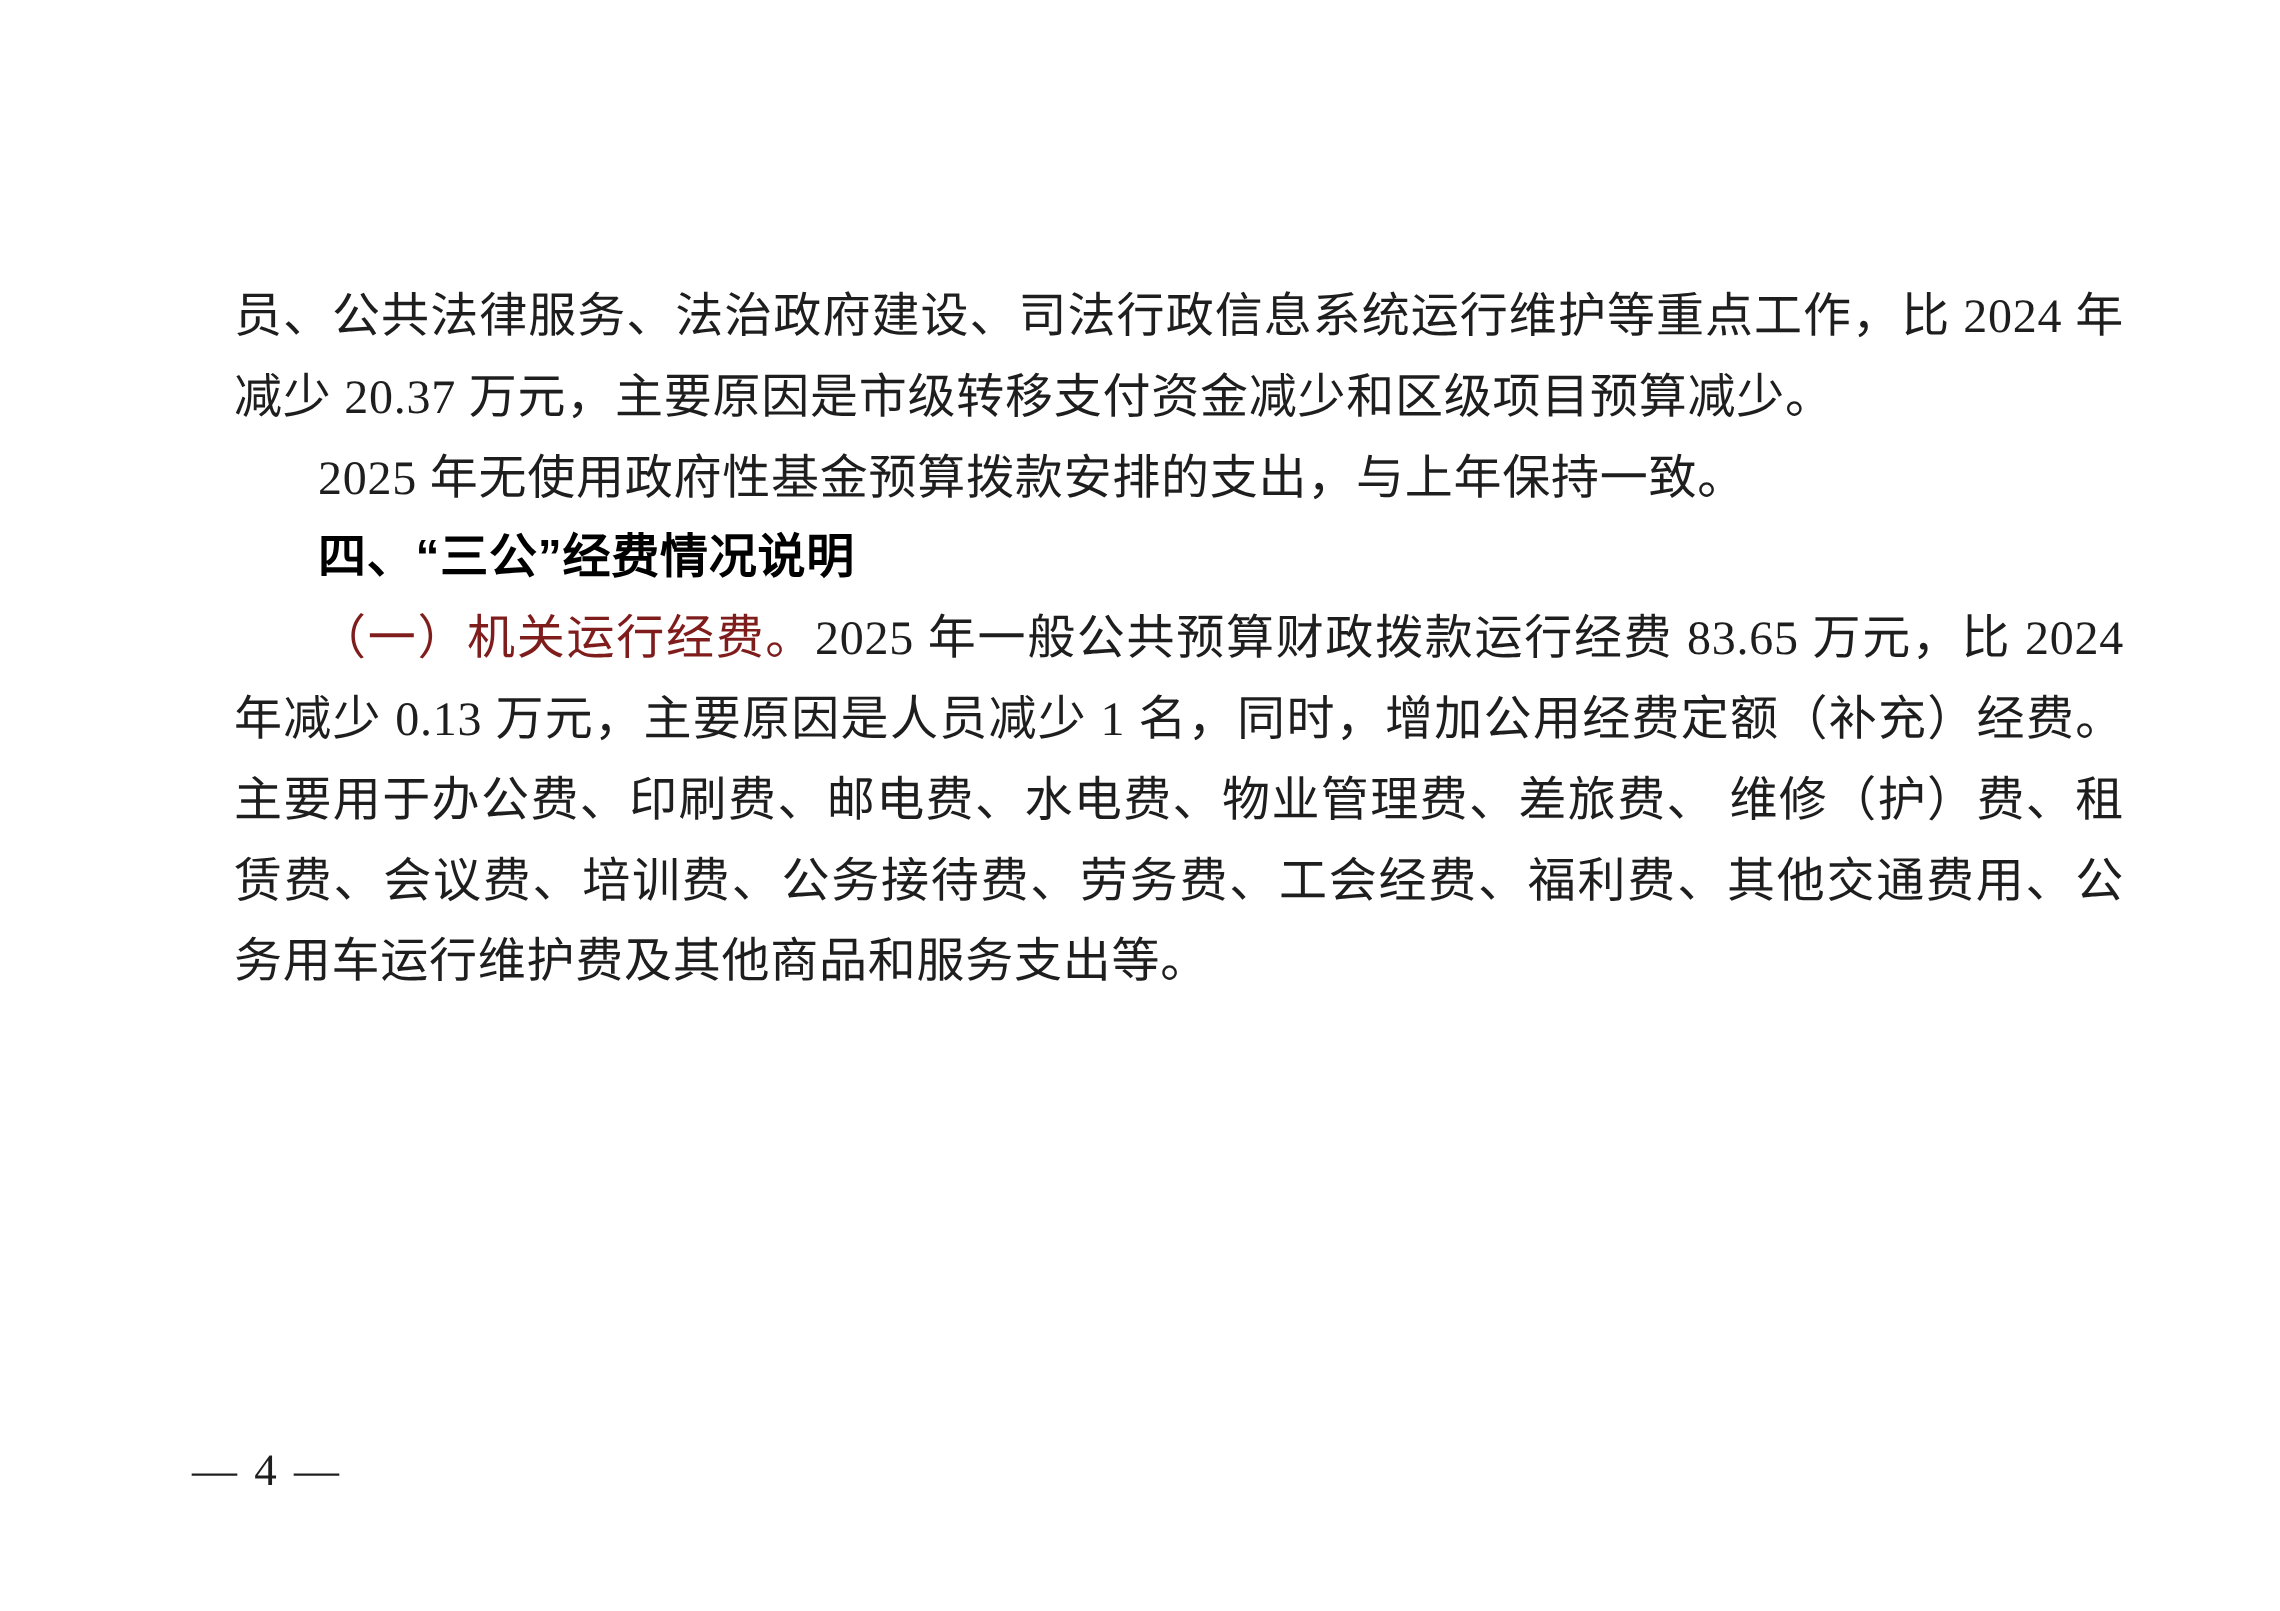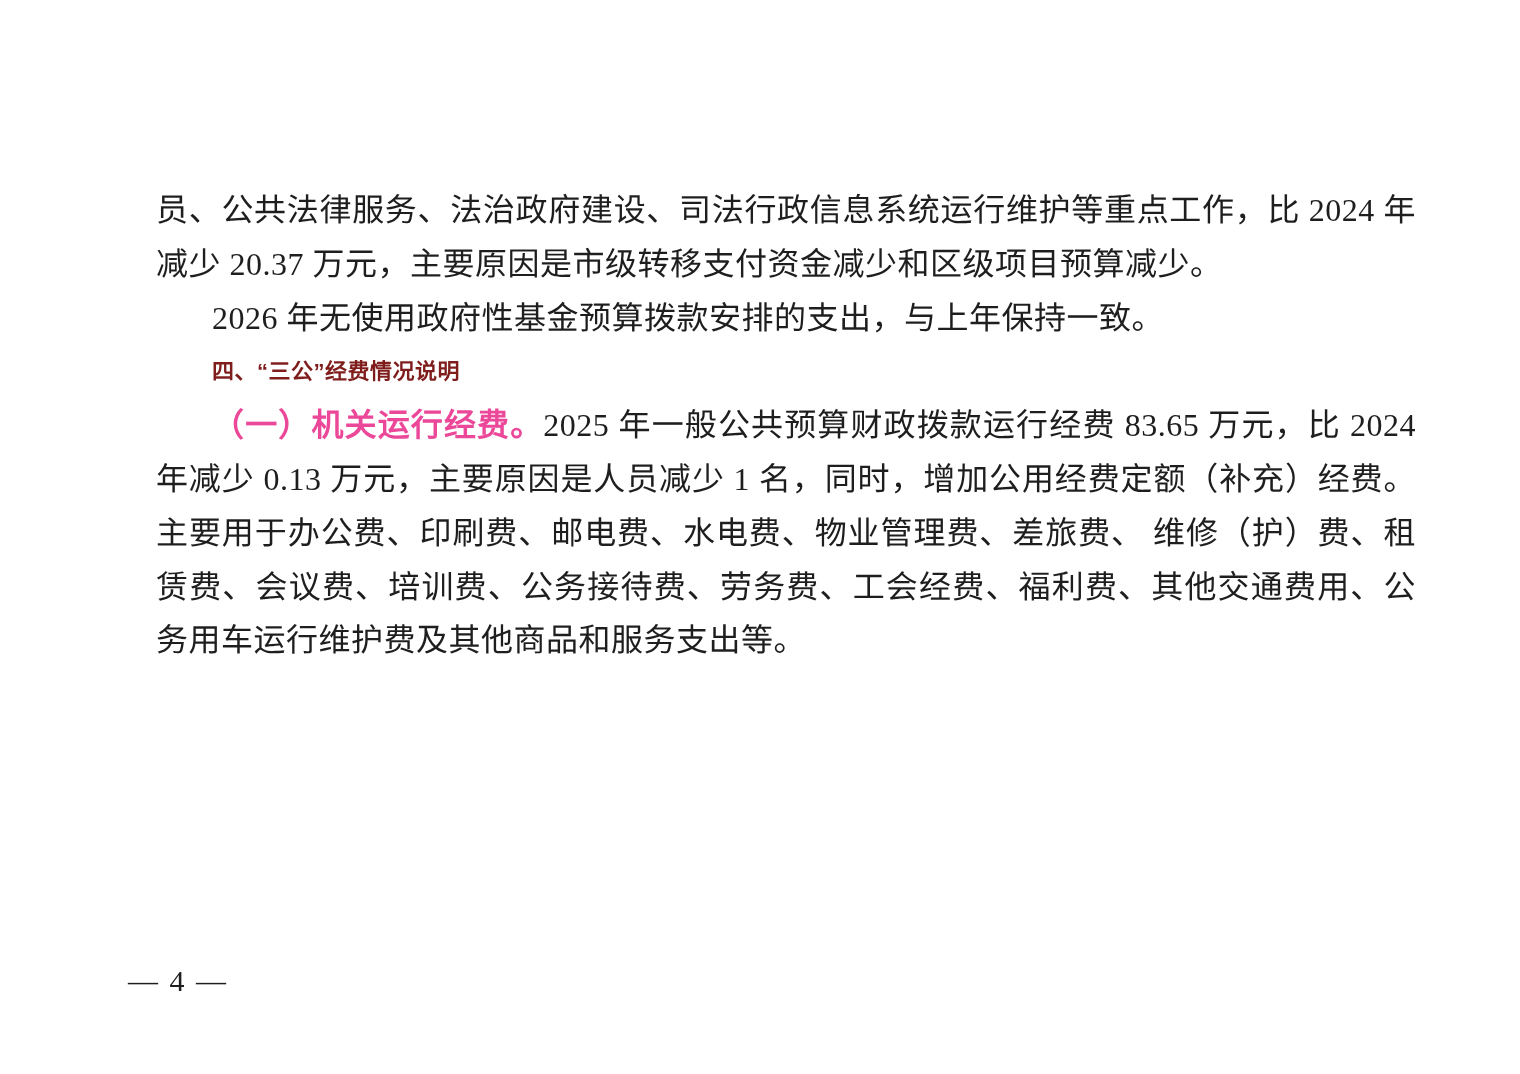--- a/index.html
+++ b/index.html
@@ -31,29 +31,29 @@
   .para {
     margin: 0;
   }
   .indent {
     text-indent: 56px;
   }
   .heading {
     margin: 0;
     font-family: "Liberation Sans", "DejaVu Sans", sans-serif;
     font-weight: 700;
-    font-size: 22px;
+    font-size: 32px;
     line-height: 53.8px;
-    color: #7f1d1d;
+    color: #000000;
     text-indent: 56px;
     letter-spacing: 0.5px;
   }
   .lead {
-    font-weight: 700;
-    color: #ec4899;
+    font-weight: 400;
+    color: #7f1d1d;
   }
   .footer {
     position: absolute;
     left: 128px;
     top: 962px;
     font-size: 30px;
     line-height: 38px;
     color: #1e1e1e;
   }
   .page-number {
@@ -61,21 +61,21 @@
   }
 </style>
 </head>
 <body>
 
 <div class="page">
   <main class="content">
 
     <p class="para">员、公共法律服务、法治政府建设、司法行政信息系统运行维护等重点工作，比 2024 年减少 20.37 万元，主要原因是市级转移支付资金减少和区级项目预算减少。</p>
 
-    <p class="para indent">2026 年无使用政府性基金预算拨款安排的支出，与上年保持一致。</p>
+    <p class="para indent">2025 年无使用政府性基金预算拨款安排的支出，与上年保持一致。</p>
 
     <h2 class="heading">四、“三公”经费情况说明</h2>
 
 
 
     <p class="para indent"><span class="lead">（一）机关运行经费。</span><span>2025 年一般公共预算财政拨款运行经费 83.65 万元，比 2024 年减少 0.13 万元，主要原因是人员减少 1 名，同时，增加公用经费定额（补充）经费。主要用于办公费、印刷费、邮电费、水电费、物业管理费、差旅费、 维修（护）费、租赁费、会议费、培训费、公务接待费、劳务费、工会经费、福利费、其他交通费用、公务用车运行维护费及其他商品和服务支出等。</span></p>
 
   </main>
 
   <footer class="footer">

